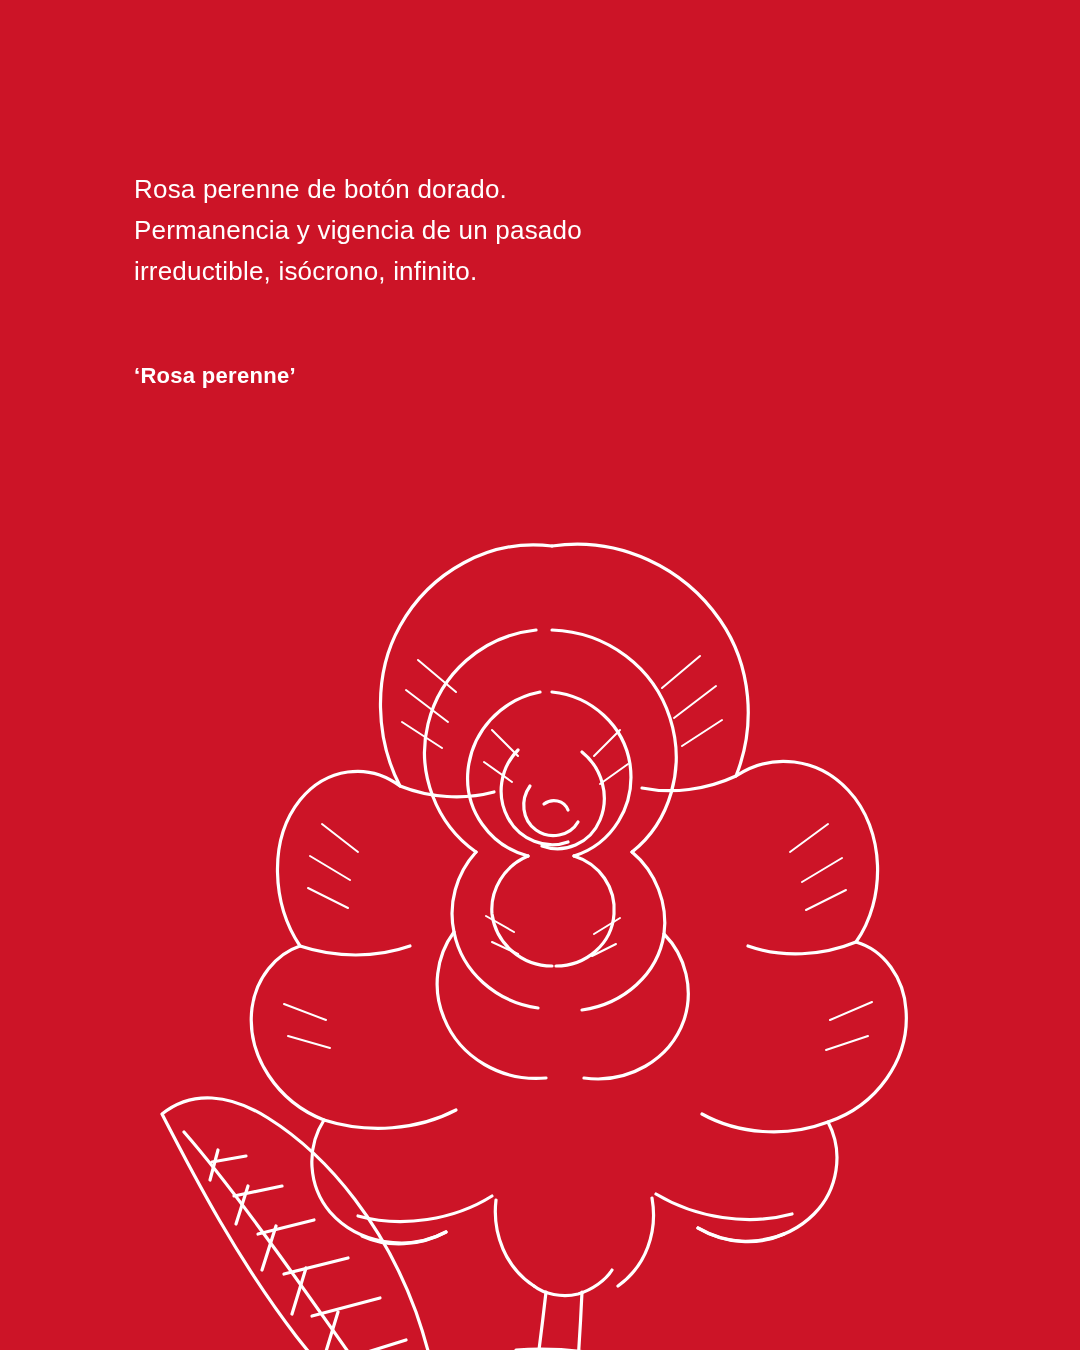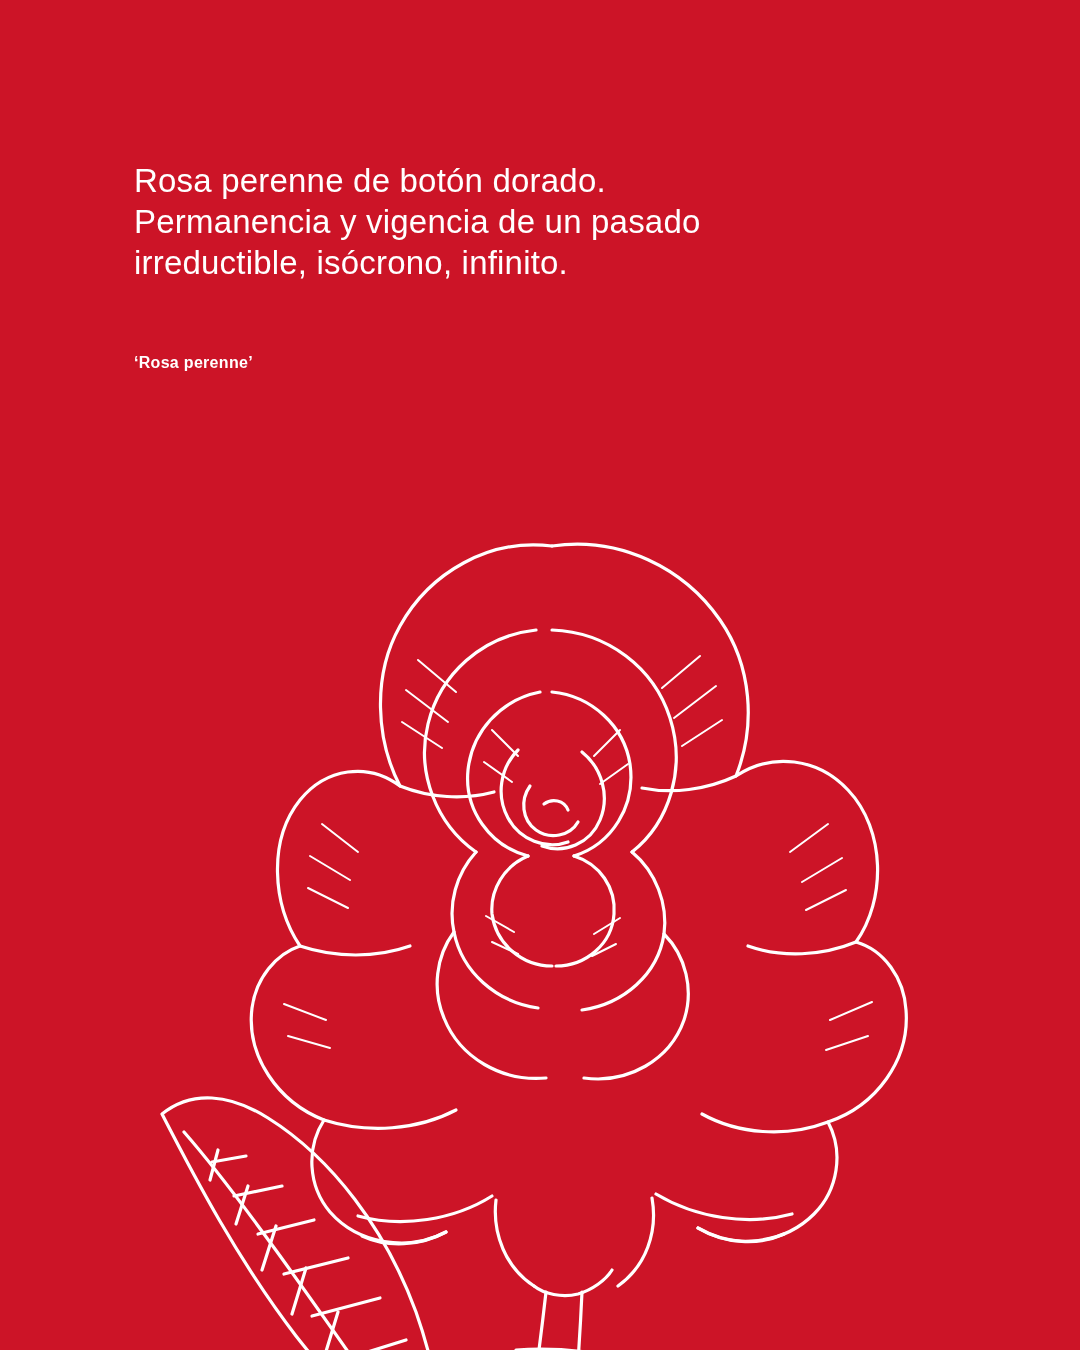--- a/index.html
+++ b/index.html
@@ -22,33 +22,33 @@
   }
   .poem-block {
     position: absolute;
     left: 134px;
     top: 160px;
     width: 760px;
     z-index: 5;
   }
   .stanza {
     color: #ffffff;
-    font-size: 33px;
+    font-size: 26px;
     line-height: 41px;
     letter-spacing: 0.2px;
     font-weight: 400;
-    margin: 0 0 0 0;
+    margin: 9px 0 0 0;
     white-space: pre-wrap;
   }
   .stanza-gap {
     height: 27px;
   }
   .poem-title {
     color: #ffffff;
-    font-size: 16px;
+    font-size: 22px;
     font-weight: bold;
     letter-spacing: 0.3px;
     margin-top: 44px;
   }
   .rose-art {
     position: absolute;
     left: 100px;
     top: 480px;
     width: 880px;
     height: 880px;

